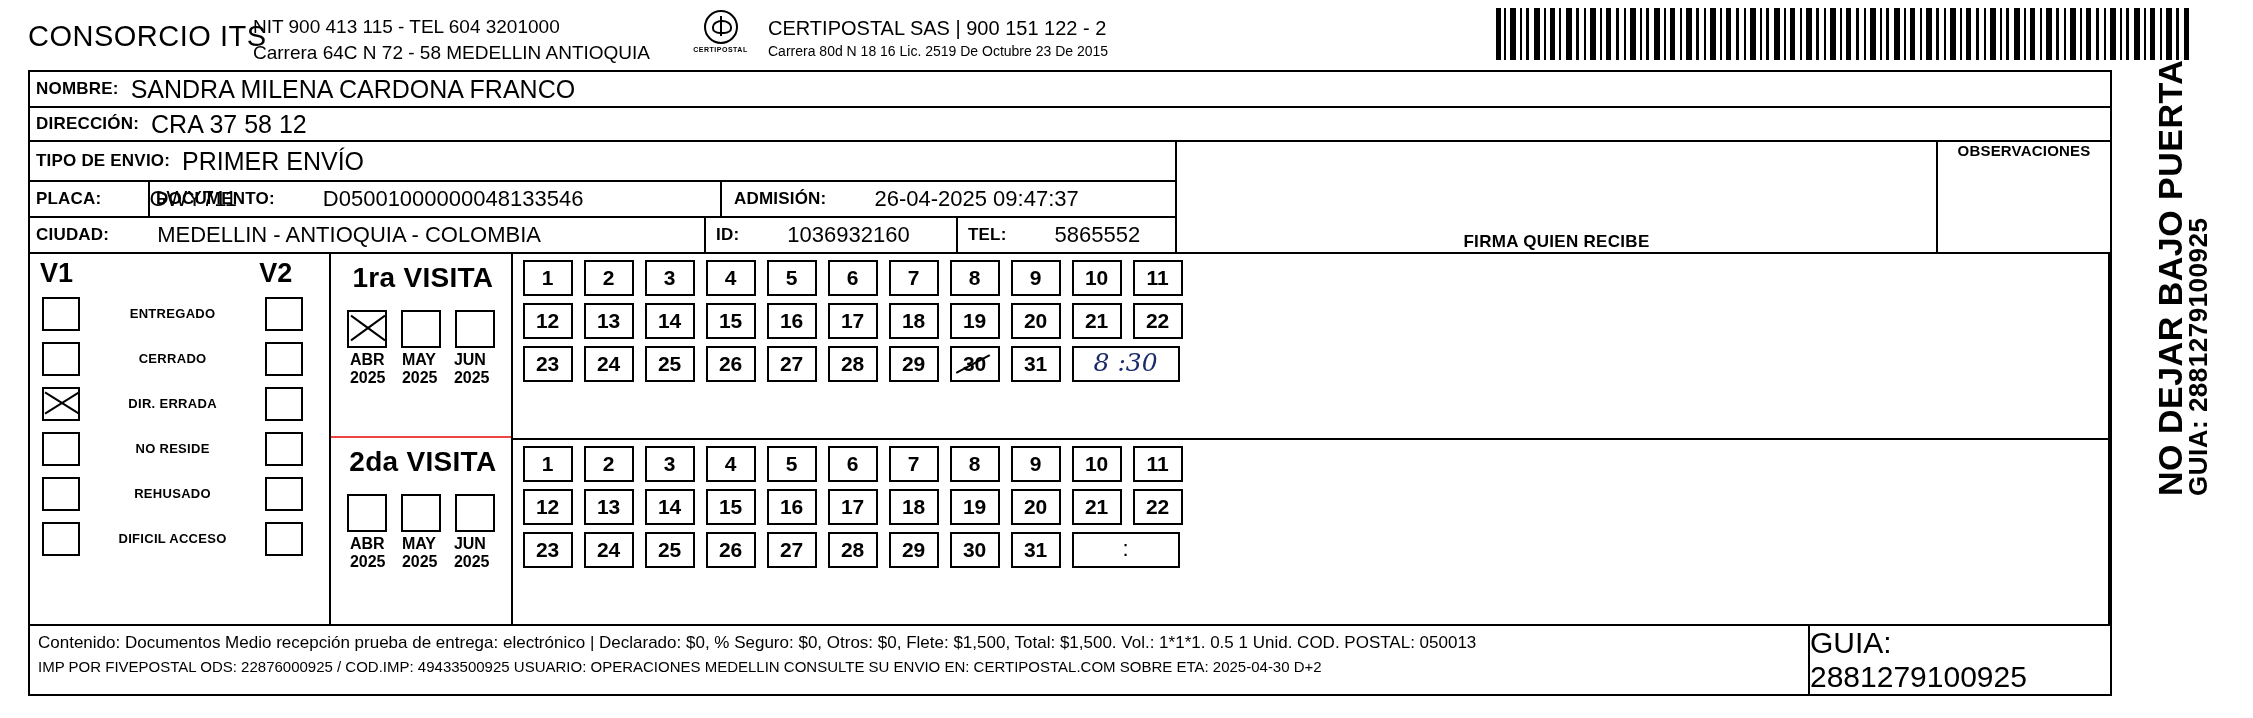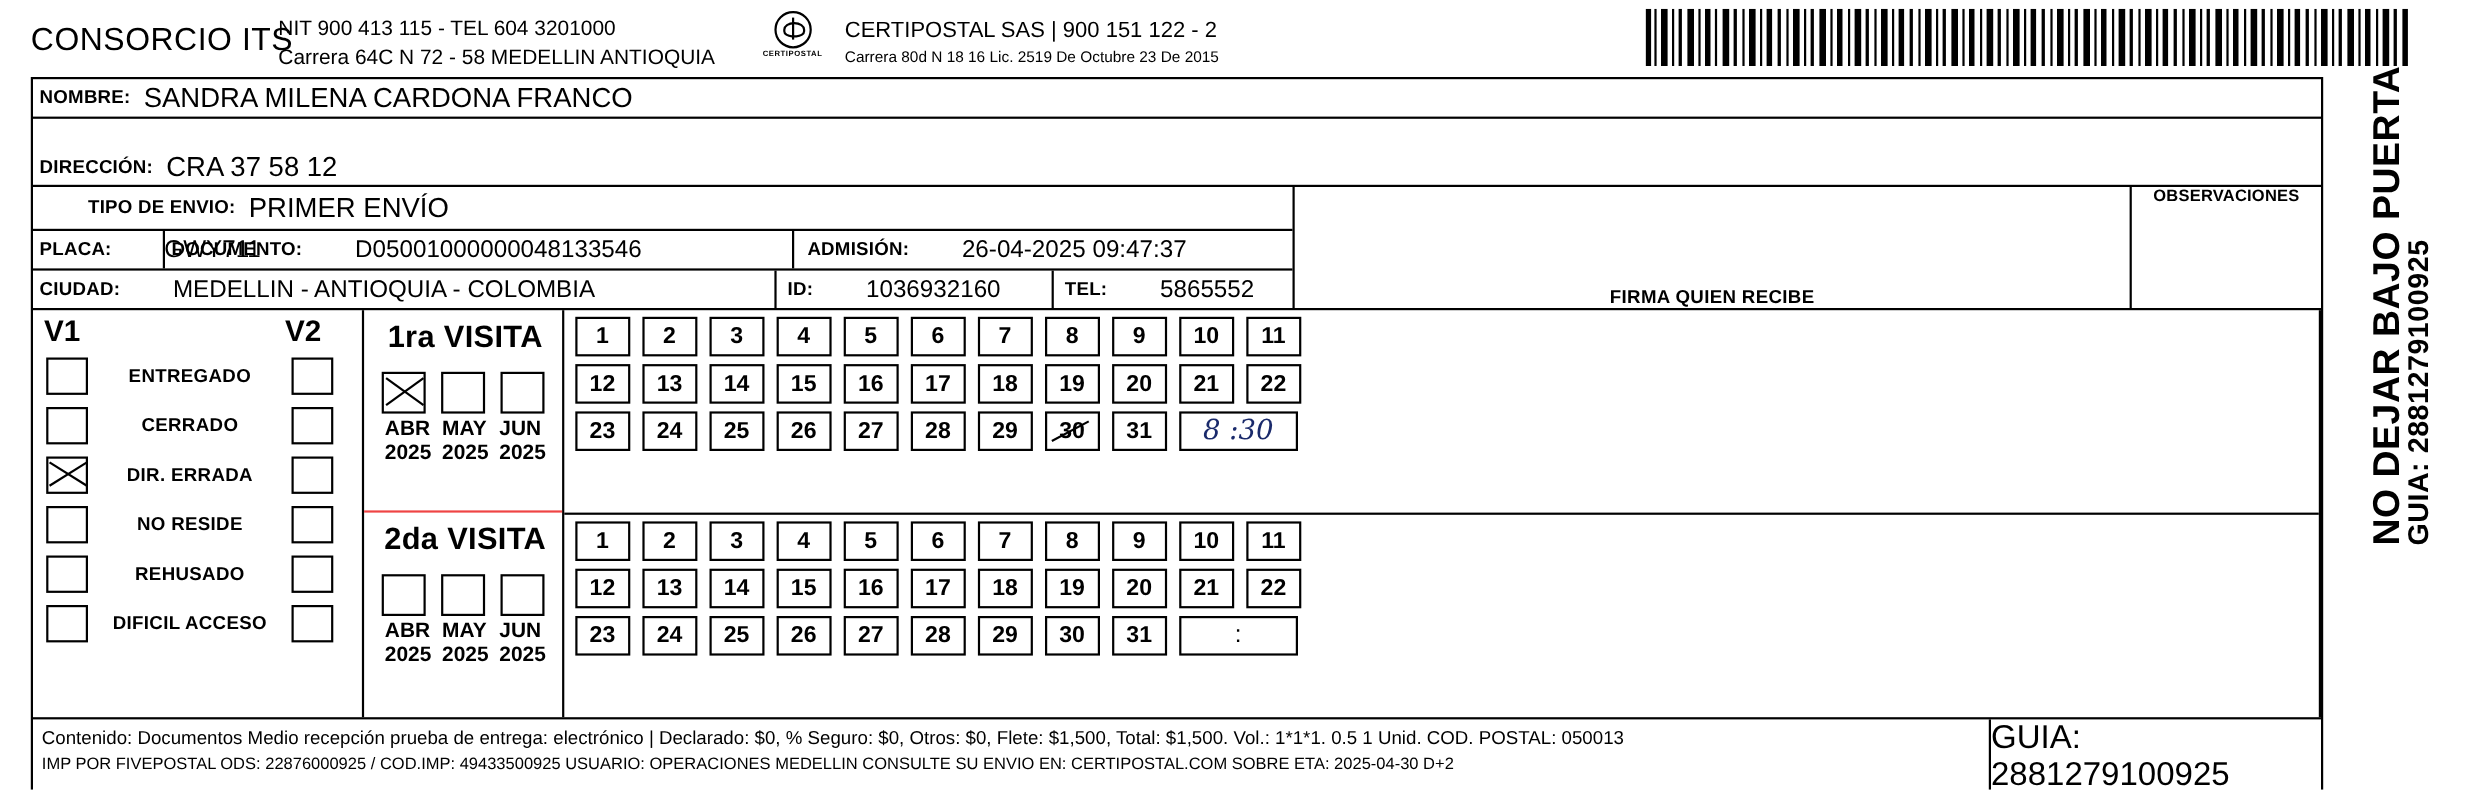--- a/index.html
+++ b/index.html
@@ -24,55 +24,55 @@
   .box{border:2px solid #000;width:2080px;}
   .row{display:flex;border-bottom:2px solid #000;}
   .row:last-child{border-bottom:none;}
   .lbl{font-size:17px;font-weight:bold;letter-spacing:.2px;padding:3px 4px 3px 6px;white-space:nowrap;}
   .val{font-size:25px;padding:1px 6px 1px 8px;white-space:nowrap;font-family:"Liberation Sans",sans-serif;}
   .val.sm{font-size:22px;margin-left:36px;}
   .cellpad{display:flex;align-items:center;}
   .vsep{border-left:2px solid #000;}
   
   .r-nombre{height:34px;}
-  .r-dir{height:32px;margin-top:28px;}
-  .r-tipo{height:38px;padding-left:44px;}
+  .r-dir{height:32px;}
+  .r-tipo{height:38px;}
   .r-placa{height:34px;}
   .r-ciudad{height:34px;}
   .leftcol{width:1145px;display:flex;flex-direction:column;}
   .rightcol{flex:1;display:flex;}
   .firma{flex:1;display:flex;align-items:flex-end;justify-content:center;padding-top:8px;font-size:17px;font-weight:bold;letter-spacing:.3px;}
   .obs{width:172px;display:flex;flex-direction:column;align-items:center;}
   .obs-t{font-size:15px;font-weight:bold;padding-top:0;letter-spacing:.2px;}
   .handw{font-family:"DejaVu Serif",serif;font-style:italic;font-size:26px;color:#1a2a6b;}
   
   .midrow{display:flex;border-bottom:2px solid #000;}
   .vcol{width:300px;border-right:2px solid #000;padding:4px 0 6px 0;}
   .v-head{display:flex;font-size:27px;font-weight:bold;padding:0 0 2px 0;}
   .v1h{width:72px;text-align:left;padding-left:10px;}
   .v-mid{flex:1;}
   .v2h{width:70px;text-align:left;}
   .v-line{display:flex;align-items:center;height:45px;}
   .chk{width:34px;height:30px;border:2px solid #000;margin-left:12px;position:relative;background:#fff;}
   .chk.x:before,.chk.x:after{content:"";position:absolute;left:-2px;top:13px;width:40px;height:2px;background:#000;}
   .chk.x:before{transform:rotate(32deg);}
   .chk.x:after{transform:rotate(-32deg);}
-  .v-lbl{flex:1;text-align:center;font-size:17px;font-weight:bold;letter-spacing:.3px;}
+  .v-lbl{flex:1;text-align:center;font-size:13px;font-weight:bold;letter-spacing:.3px;}
   .chk2{width:34px;height:30px;border:2px solid #000;margin-right:26px;background:#fff;}
   .visitcol{width:180px;border-right:2px solid #000;}
   .visit-blk{height:178px;padding-top:4px;}
   .visit-blk.sep{border-top:2px solid #ef4444;}
   .visit-t{font-size:28px;font-weight:bold;text-align:center;letter-spacing:.3px;padding:4px 0 0 4px;}
   .mrow{display:flex;justify-content:center;gap:14px;margin-top:16px;}
   .mchk{width:36px;height:34px;border:2px solid #000;position:relative;background:#fff;}
   .mchk.x:before,.mchk.x:after{content:"";position:absolute;left:-2px;top:15px;width:42px;height:2px;background:#000;}
   .mchk.x:before{transform:rotate(36deg);}
   .mchk.x:after{transform:rotate(-36deg);}
   .mlabels{display:flex;justify-content:center;gap:14px;margin-top:3px;}
-  .mlab{width:38px;text-align:center;font-size:19px;font-weight:bold;line-height:1.15;}
+  .mlab{width:38px;text-align:left;font-size:16px;font-weight:bold;line-height:1.15;}
   .daysblk{width:calc(100% - 480px);}
   .days-sec{height:178px;padding:6px 0 0 0;}
   .days-sec.sep{border-top:2px solid #000;}
   .drow{display:flex;align-items:center;margin:0 0 7px 10px;}
   .day{border:2px solid #000;font-size:21px;font-weight:bold;text-align:center;min-width:40px;height:32px;line-height:32px;margin-right:11px;background:#fff;padding:0 3px;}
   .day.strk{position:relative;}
   .day.strk:after{content:"";position:absolute;left:2px;top:15px;width:38px;height:2px;background:#000;transform:rotate(-28deg);}
   .timebox{border:2px solid #000;min-width:104px;height:32px;line-height:30px;text-align:center;font-size:22px;}
   .timebox .hw{font-family:"DejaVu Serif",serif;font-style:italic;color:#1a2a6b;font-size:25px;}
   .rightblank{flex:1;border-left:2px solid #000;position:relative;}

